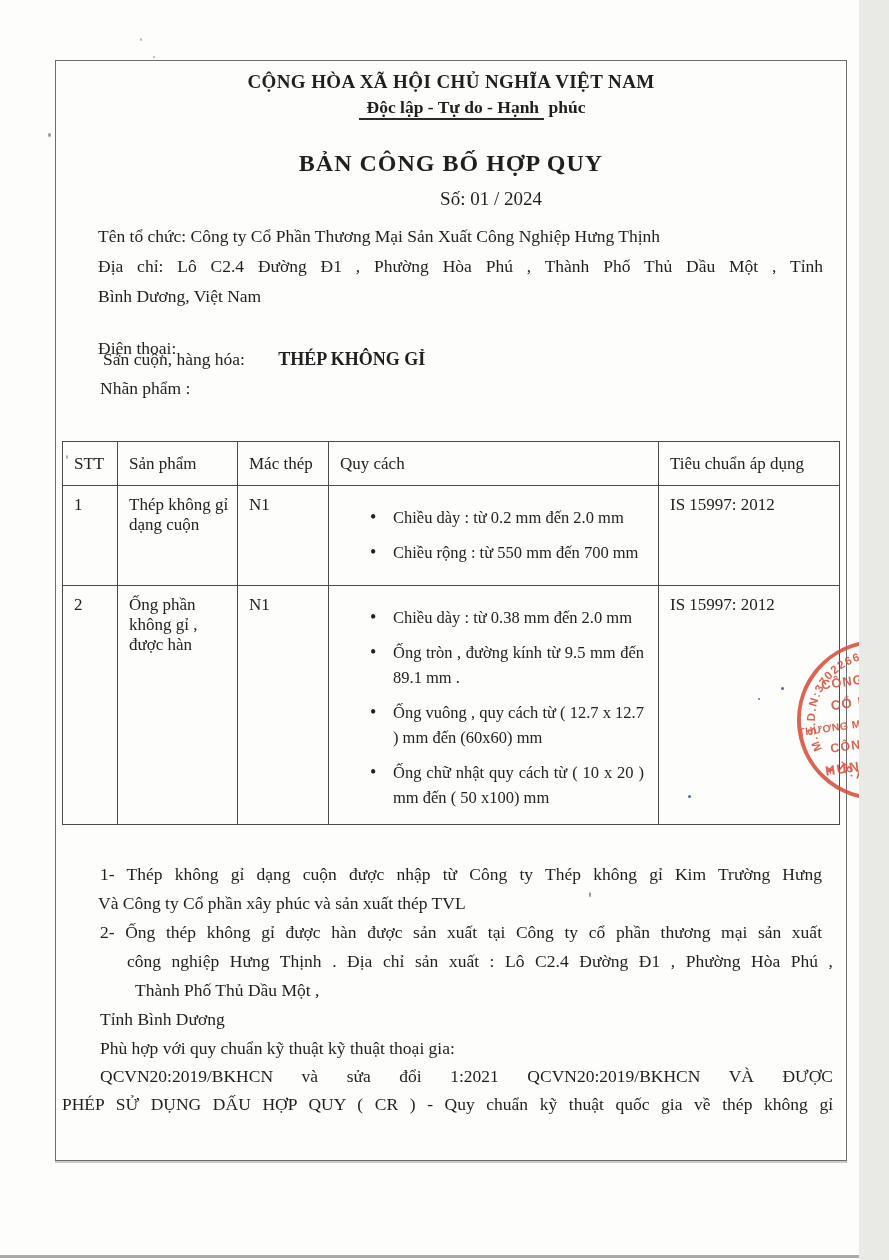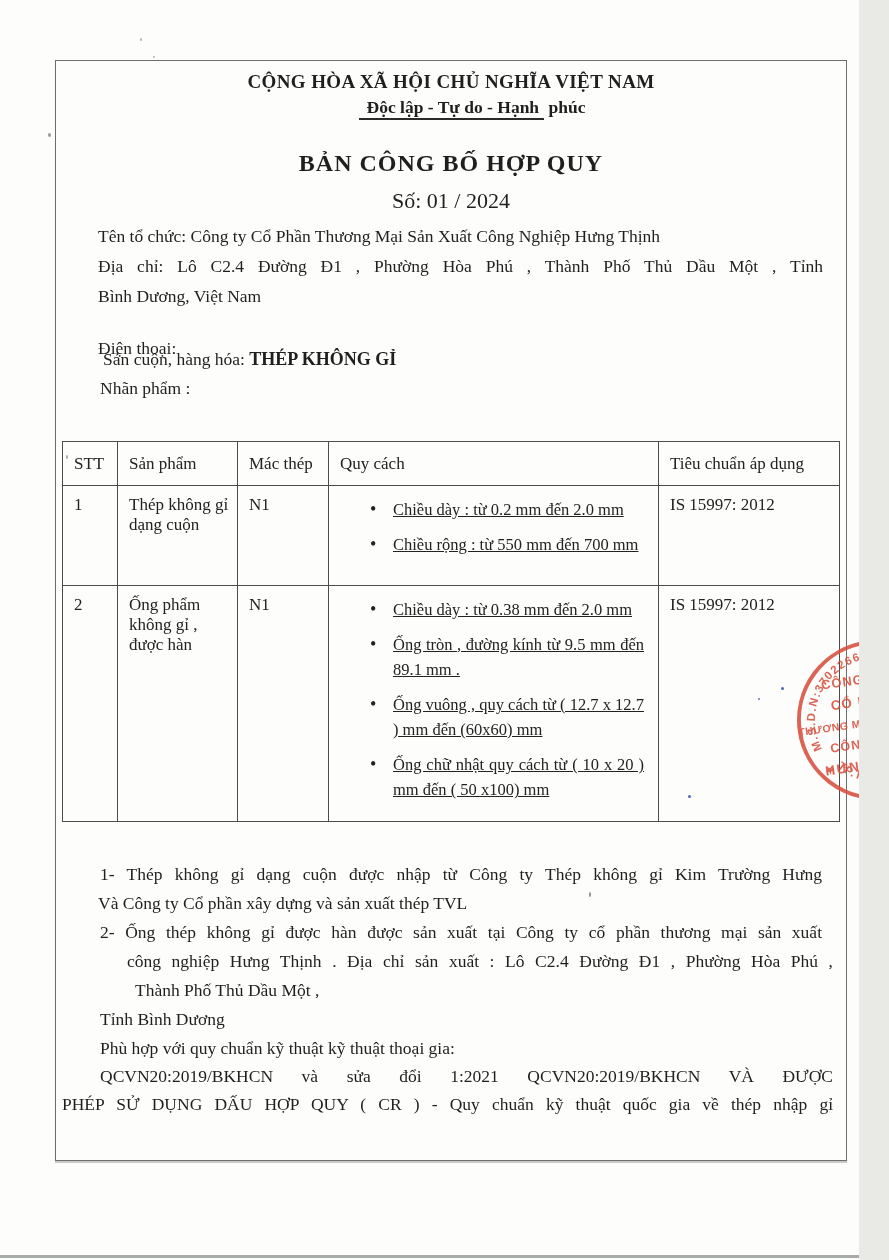--- a/index.html
+++ b/index.html
@@ -12,44 +12,44 @@
   .frame {
     position:absolute; left:55px; top:60px; width:790px; height:1099px;
     border:1px solid #6d6d6d; box-shadow:0 2px 0 rgba(140,140,140,.45);
     z-index:1;
   }
   .hdrwrap { position:absolute; left:55px; width:792px; text-align:center; z-index:2; }
   .nat-title { top:71px; font-size:19px; font-weight:bold; letter-spacing:.4px; }
   .motto    { top:97px; font-size:17.5px; font-weight:bold; }
   .motto .u { border-bottom:2.5px solid #2a2a2a; padding:0 5px 1px 8px;margin-left:42px; }
   .doc-title{ top:150px; font-size:24px; font-weight:bold; letter-spacing:1px; }
-  .doc-num  { top:188px; font-size:22px; }
+  .doc-num  { top:188px; font-size:19px;padding-left:40px; }
   .line { position:absolute; z-index:2; font-size:17.5px; line-height:1.25; white-space:nowrap; }
   .wrapline { position:absolute; z-index:2; font-size:17.5px; line-height:1.25; white-space:normal; }
   .stretch { text-align:justify; text-align-last:justify; white-space:normal; }
-  .boldval { font-weight:bold; font-size:18px; }
+  .boldval { font-weight:bold; font-size:18px;margin-left:29px; }
   
   table.products {
     position:absolute; left:62px; top:441px; z-index:2;
     border-collapse:collapse; table-layout:fixed; width:777px;
     font-size:17px; color:#222;
   }
   table.products th, table.products td {
     border:1.5px solid #4c4c4c; vertical-align:top;
     padding:9px 8px 4px 11px; font-weight:normal; text-align:left;
     overflow:hidden;
   }
   table.products th { vertical-align:middle; padding-top:4px; }
   th.c-stt, td.c-stt { text-align:center; padding-left:2px; padding-right:2px; }
   td.c-mac { text-align:center; padding-left:2px; padding-right:2px; }
   td.c-sp  { text-align:justify; padding-right:10px; }
   tr.hrow  { height:44px; }
   tr.r1    { height:100px; }
   tr.r2    { height:236px; }
-  ul.qc { margin:2px 6px 0 26px; padding:0; list-style:none;text-decoration:underline; }
+  ul.qc { margin:10px 6px 0 26px; padding:0; list-style:none; }
   ul.qc li {
     position:relative; padding-left:27px; margin-bottom:9px;
     text-align:justify; line-height:1.55; font-size:16.5px;
   }
   ul.qc li::before { content:"\2022"; position:absolute; left:4px; top:-1px; font-size:18px; }
   
   .stamp { position:absolute; left:777px; top:620px; z-index:3; opacity:.88; }
   .stamp text { font-family:"Liberation Sans","DejaVu Sans",sans-serif; font-weight:bold; }
   
   .edge-band {
@@ -109,44 +109,44 @@
       <td>
         <ul class="qc">
           <li>Chiều dày : từ 0.2 mm đến 2.0 mm</li>
           <li>Chiều rộng : từ 550 mm đến 700 mm</li>
         </ul>
       </td>
       <td>IS 15997: 2012</td>
     </tr>
     <tr class="r2">
       <td class="c-stt">2</td>
-      <td class="c-sp">Ống phẩm không gỉ , được hàn</td>
+      <td class="c-sp">Ống phần không gỉ , được hàn</td>
       <td class="c-mac">N1</td>
       <td>
         <ul class="qc">
           <li>Chiều dày : từ 0.38 mm đến 2.0 mm</li>
           <li>Ống tròn , đường kính từ 9.5 mm đến 89.1 mm .</li>
           <li>Ống vuông , quy cách từ ( 12.7 x 12.7 ) mm đến (60x60) mm</li>
           <li>Ống chữ nhật quy cách từ ( 10 x 20 ) mm đến ( 50 x100) mm</li>
         </ul>
       </td>
       <td>IS 15997: 2012</td>
     </tr>
   </tbody>
     </table>
 
   <div class="wrapline stretch" style="left:100px; top:864px; width:722px;">1- Thép không gỉ dạng cuộn được nhập từ Công ty Thép không gỉ Kim Trường Hưng</div>
-  <div class="line" style="left:98px; top:893px;">Và Công ty Cổ phần xây dựng và sản xuất thép TVL</div>
+  <div class="line" style="left:98px; top:893px;">Và Công ty Cổ phần xây phúc và sản xuất thép TVL</div>
   <div class="wrapline stretch" style="left:100px; top:922px; width:722px;">2- Ống thép không gỉ được hàn được sản xuất tại Công ty cổ phần thương mại sản xuất</div>
   <div class="wrapline stretch" style="left:127px; top:951px; width:706px;">công nghiệp Hưng Thịnh . Địa chỉ sản xuất : Lô C2.4 Đường Đ1 , Phường Hòa Phú ,</div>
   <div class="line" style="left:127px; top:980px;margin-left:8px;">Thành Phố Thủ Dầu Một ,</div>
   <div class="line" style="left:100px; top:1009px;">Tỉnh Bình Dương</div>
   <div class="line" style="left:100px; top:1038px;">Phù hợp với quy chuẩn kỹ thuật kỹ thuật thoại gia:</div>
   <div class="wrapline stretch" style="left:100px; top:1066px; width:733px;">QCVN20:2019/BKHCN và sửa đổi 1:2021 QCVN20:2019/BKHCN VÀ ĐƯỢC</div>
-  <div class="wrapline stretch" style="left:62px; top:1094px; width:771px;">PHÉP SỬ DỤNG DẤU HỢP QUY ( CR ) - Quy chuẩn kỹ thuật quốc gia về thép nhập gỉ</div>
+  <div class="wrapline stretch" style="left:62px; top:1094px; width:771px;">PHÉP SỬ DỤNG DẤU HỢP QUY ( CR ) - Quy chuẩn kỹ thuật quốc gia về thép không gỉ</div>
 
   <svg class="stamp" width="200" height="200" viewBox="0 0 200 200">
     <g transform="rotate(-8 100 100)" fill="#d8503f">
       <circle cx="100" cy="100" r="78" fill="none" stroke="#d8503f" stroke-width="4"></circle>
       <defs>
         <path id="arcTop" d="M 41.7 121.2 A 62 62 0 0 1 125.2 43.4" fill="none"></path>
         <path id="arcBot" d="M 53.9 141.5 A 62 62 0 0 0 146.1 141.5" fill="none"></path>
       </defs>
       <text font-size="11.5" letter-spacing="1.3">
         <textPath href="#arcTop">M.S.D.N:3702266</textPath>

